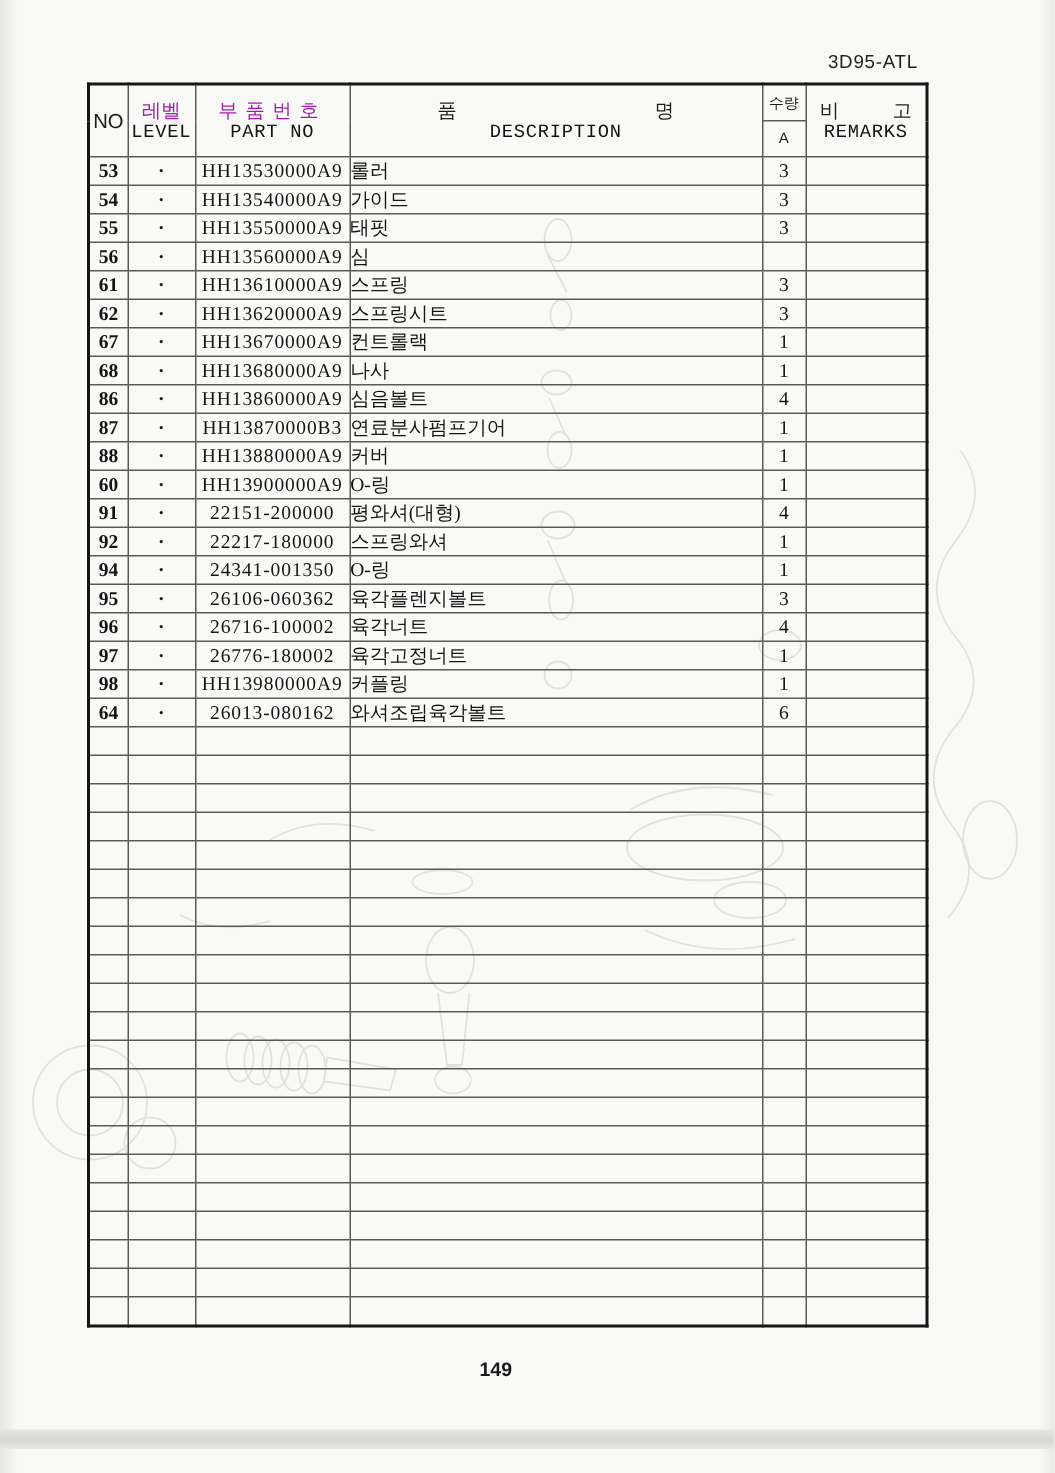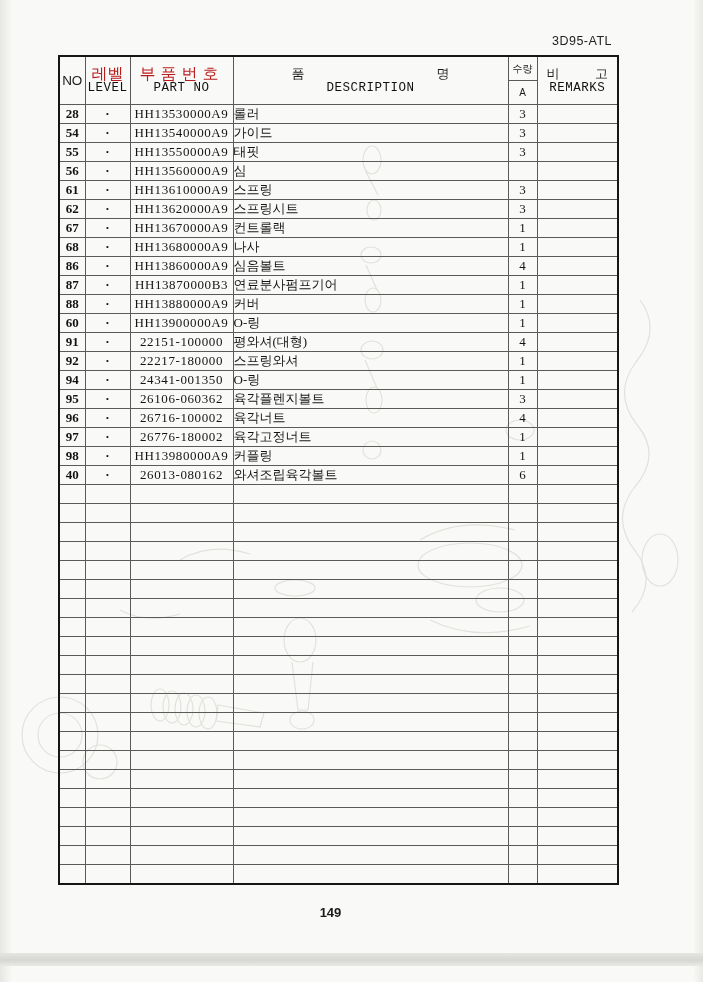--- a/index.html
+++ b/index.html
@@ -19,21 +19,21 @@
   .page-number{position:absolute;left:0;top:905px;width:661px;text-align:center;
                font-size:13px;font-weight:bold;color:#1a1a1a;}
 
   table.parts{position:absolute;left:58px;top:55px;width:559px;
               border-collapse:collapse;table-layout:fixed;background:transparent;}
   table.parts th,table.parts td{border:1px solid #5a5a58;padding:0;overflow:hidden;white-space:nowrap;}
   table.parts{border:2px solid #161616;}
   table.parts thead th{font-weight:normal;vertical-align:middle;text-align:center;background:transparent;}
   .h1 th,.h2 th{height:23px;}
   th.two-line{height:47px;}
-  .ko-line{font-size:16px;line-height:15px;color:#b91c1c;text-align:center;}
+  .ko-line{font-size:13px;line-height:15px;color:#a21caf;text-align:center;}
   .en-line{font-size:12.5px;line-height:14px;letter-spacing:.5px;color:#111;font-family:Liberation Mono, monospace;}
   .sp-wide{letter-spacing:5px;}
   .spread{display:flex;justify-content:space-between;padding:0 58px;font-size:13px;line-height:15px;}
   .spread.narrow{padding:0 9px;}
   th.no-h{font-size:13.5px;}
   th.qty-h{font-size:10px;}
 
   table.parts td{height:18px;font-family:"Liberation Serif",serif;font-size:13px;color:#141414;}
   td.c-no{font-family:"Liberation Sans",sans-serif;font-weight:bold;font-size:12px;text-align:center;}
   td.c-level{text-align:center;font-weight:bold;font-size:12px;}
@@ -116,21 +116,21 @@
           </div>
           <div class="en-line">REMARKS</div>
         </th>
       </tr>
       <tr class="h2">
         <th class="qty-h">A</th>
       </tr>
     </thead>
     <tbody>
         <tr>
-          <td class="c-no">28</td>
+          <td class="c-no">53</td>
           <td class="c-level">·</td>
           <td class="c-part">HH13530000A9</td>
           <td class="c-desc">롤러</td>
           <td class="c-qty">3</td>
           <td class="c-rem"></td>
         </tr>
         <tr>
           <td class="c-no">54</td>
           <td class="c-level">·</td>
           <td class="c-part">HH13540000A9</td>
@@ -214,21 +214,21 @@
           <td class="c-no">60</td>
           <td class="c-level">·</td>
           <td class="c-part">HH13900000A9</td>
           <td class="c-desc">O-링</td>
           <td class="c-qty">1</td>
           <td class="c-rem"></td>
         </tr>
         <tr>
           <td class="c-no">91</td>
           <td class="c-level">·</td>
-          <td class="c-part">22151-100000</td>
+          <td class="c-part">22151-200000</td>
           <td class="c-desc">평와셔(대형)</td>
           <td class="c-qty">4</td>
           <td class="c-rem"></td>
         </tr>
         <tr>
           <td class="c-no">92</td>
           <td class="c-level">·</td>
           <td class="c-part">22217-180000</td>
           <td class="c-desc">스프링와셔</td>
           <td class="c-qty">1</td>
@@ -268,21 +268,21 @@
         </tr>
         <tr>
           <td class="c-no">98</td>
           <td class="c-level">·</td>
           <td class="c-part">HH13980000A9</td>
           <td class="c-desc">커플링</td>
           <td class="c-qty">1</td>
           <td class="c-rem"></td>
         </tr>
         <tr>
-          <td class="c-no">40</td>
+          <td class="c-no">64</td>
           <td class="c-level">·</td>
           <td class="c-part">26013-080162</td>
           <td class="c-desc">와셔조립육각볼트</td>
           <td class="c-qty">6</td>
           <td class="c-rem"></td>
         </tr>
         <tr>
           <td class="c-no"></td>
           <td class="c-level"></td>
           <td class="c-part"></td>

